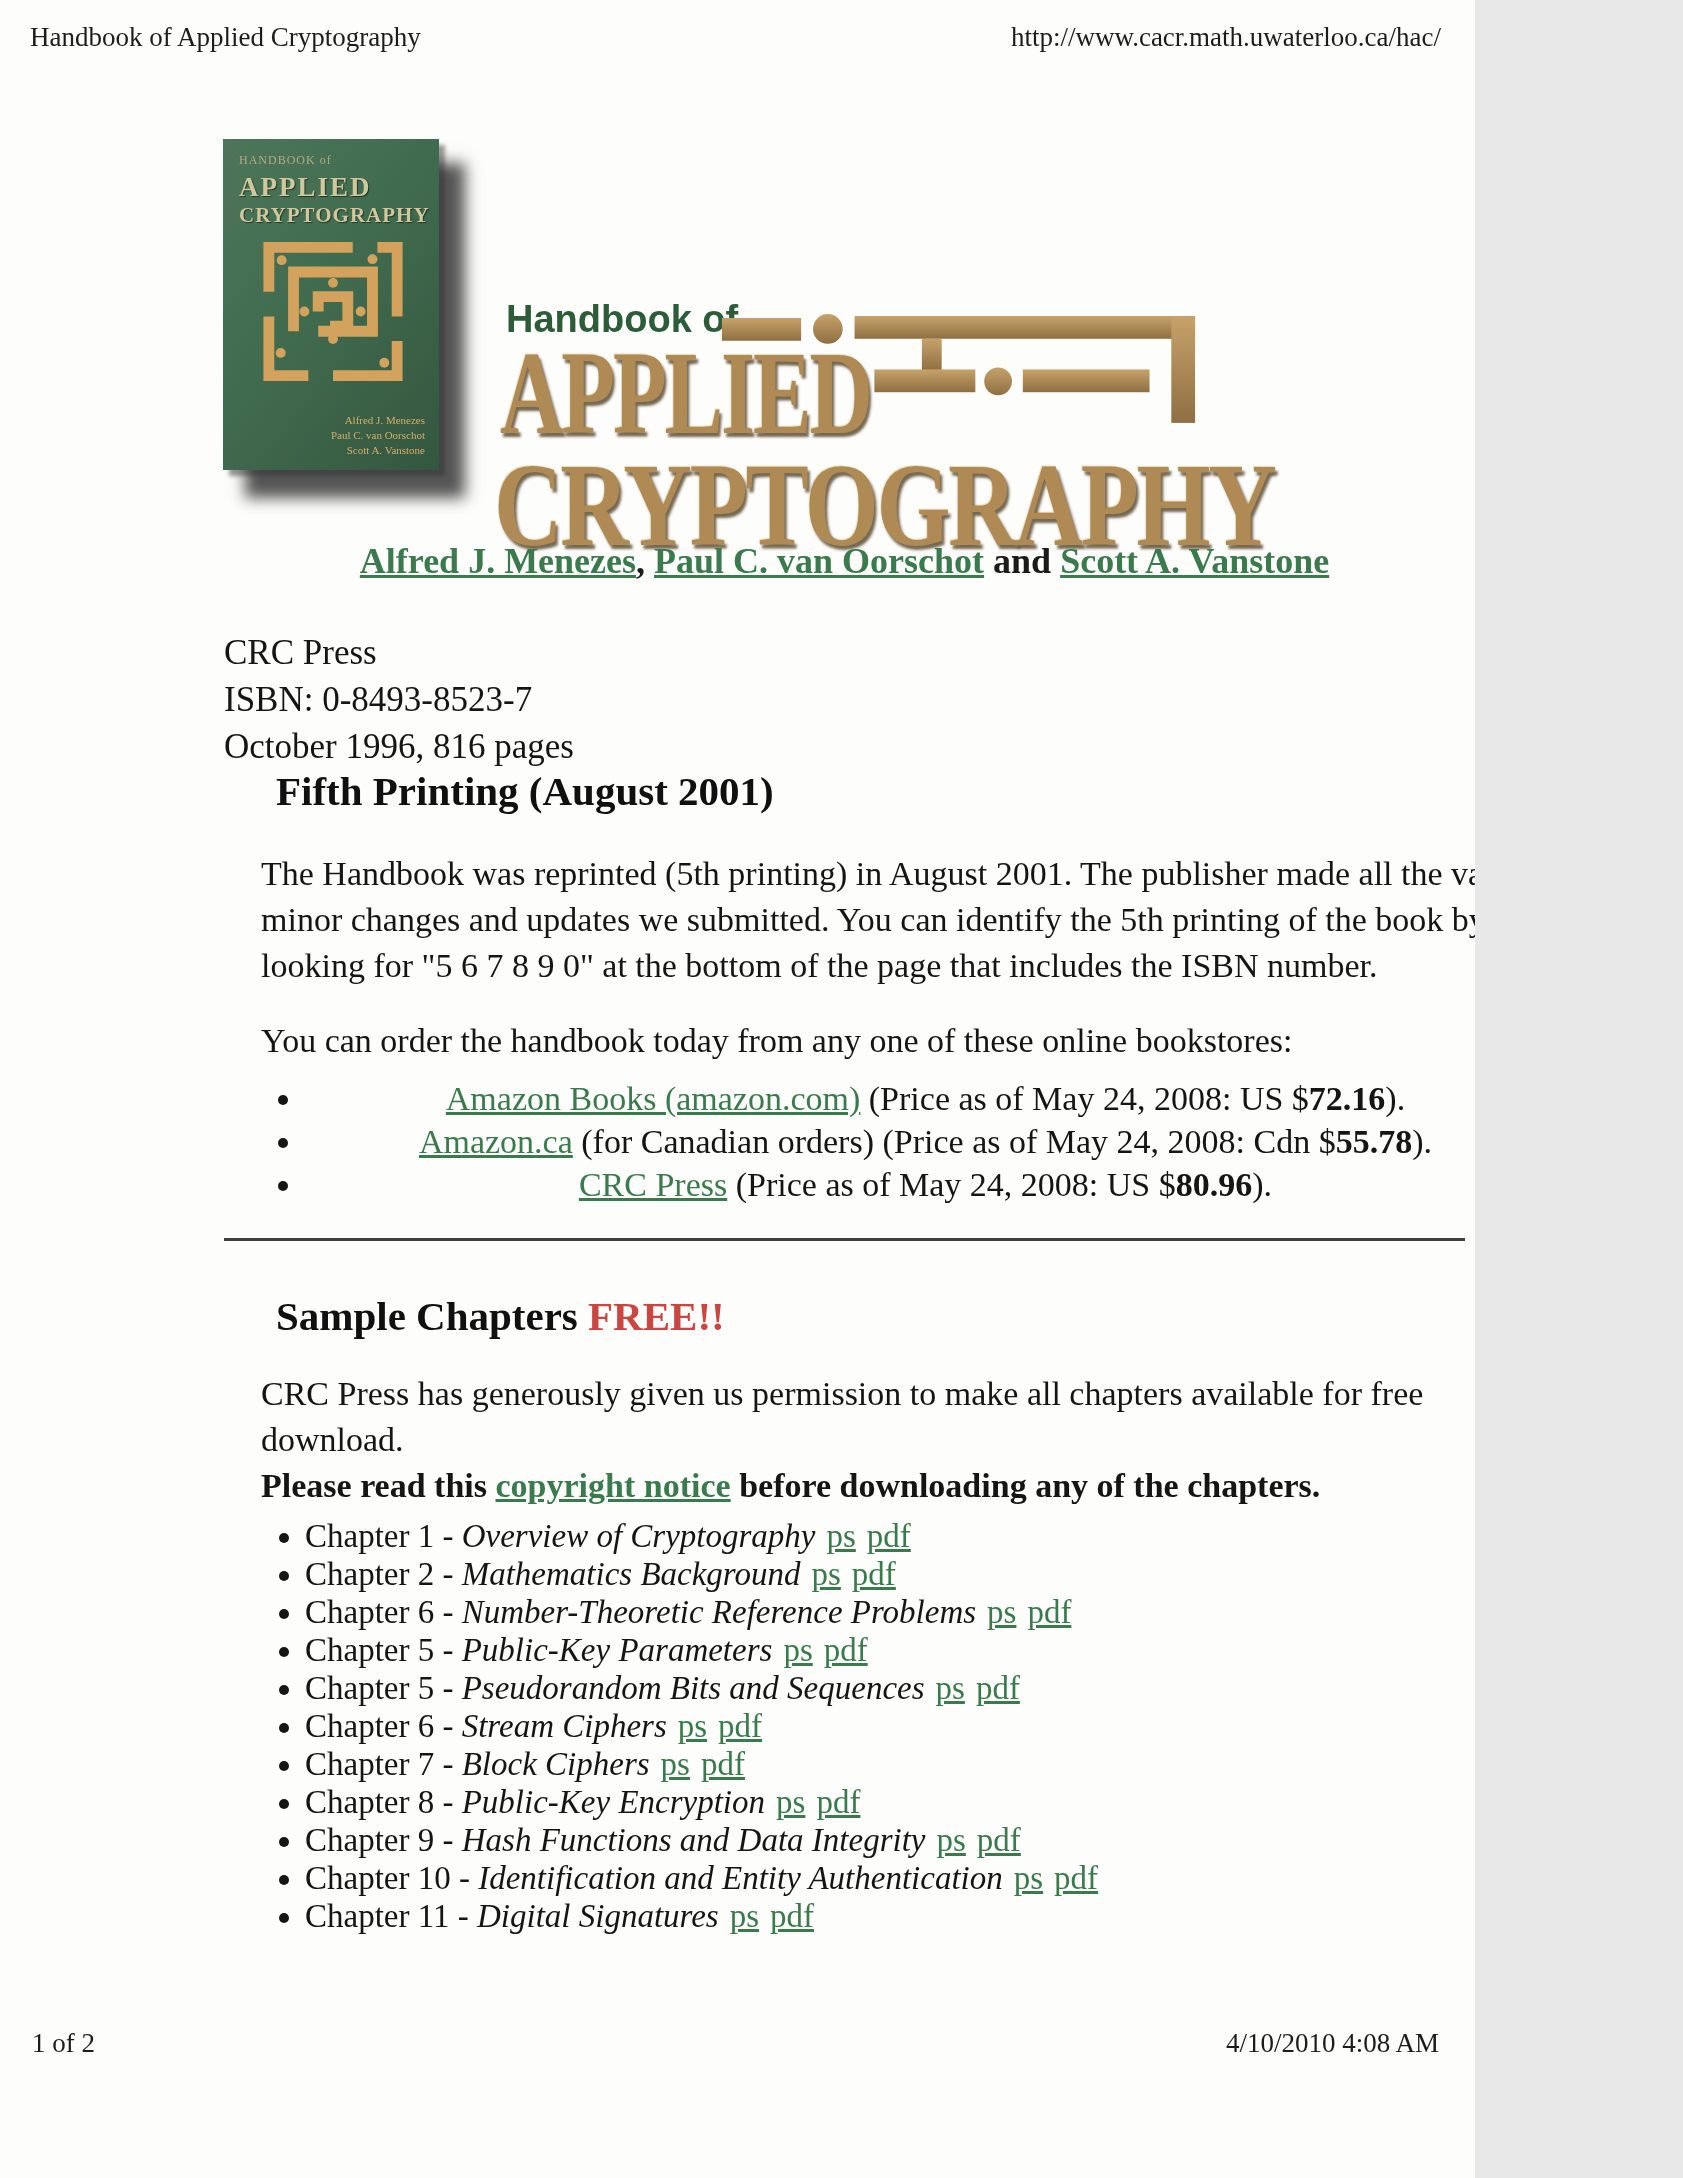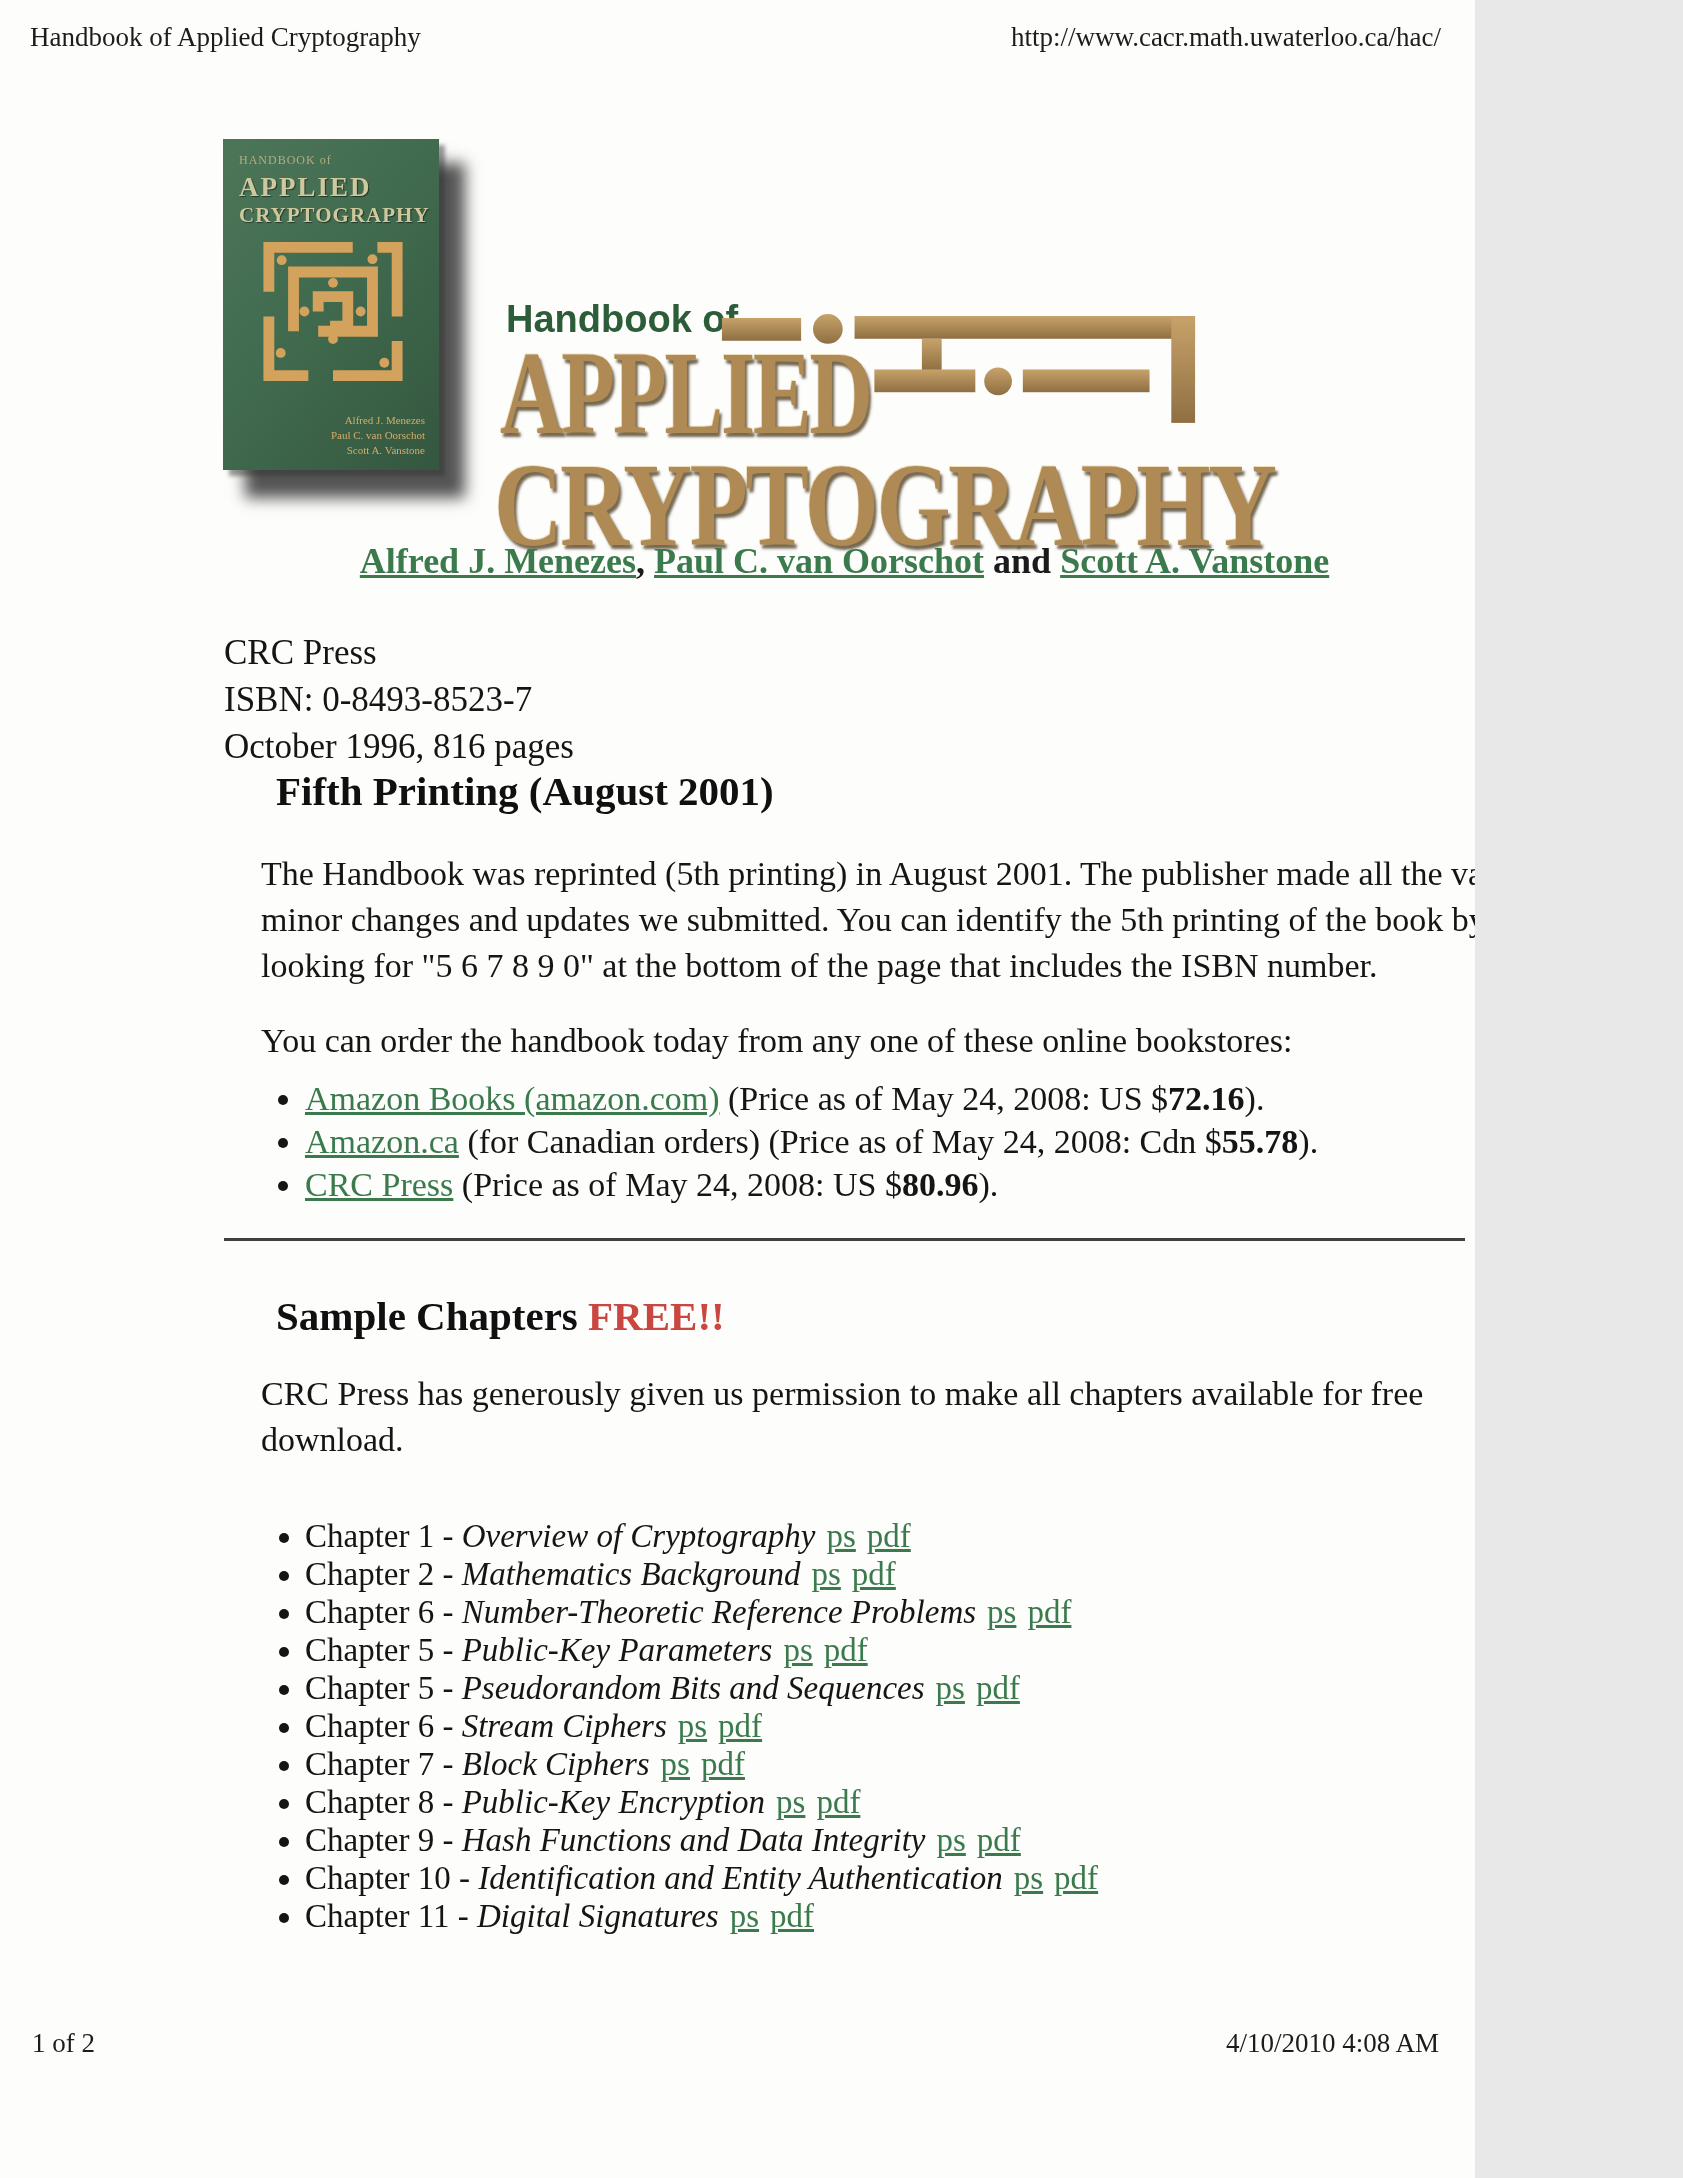--- a/index.html
+++ b/index.html
@@ -62,21 +62,21 @@
   .h2-pos { top:1292px;text-align:center; }
   .free { color:#c94740; }
 
   .para { position:absolute; left:225px; width:1307px; font-size:34px; line-height:46px;margin-left:36px; }
   .p1-pos { top:851px; }
   .intro-pos { top:1018px; }
   .p2-pos { top:1371px; }
   .notice-line { font-weight:bold; }
 
   ul.stores { position:absolute; left:259px; top:1077px; width:1287px;
-              font-size:34px; line-height:43px; list-style:disc; padding-left:46px; }
+              font-size:34px; line-height:43px; list-style:disc; padding-left:46px;text-align:center; }
   ul.stores li { padding-bottom:0px; }
   .price-b { font-weight:bold; }
 
   ul.chapters { position:absolute; left:259px; top:1517px; width:1287px;
                 font-size:33px; line-height:38px; list-style:disc; padding-left:46px; }
   ul.chapters i { font-style:italic; }
   ul.chapters a.glink { margin-left:11px; }
 
   .rule { position:absolute; left:224px; top:1238px; width:1241px; height:3px;
           background:#3f3f3f; }
@@ -165,20 +165,21 @@
     <li><a class="glink">Amazon.ca</a><span> (for Canadian orders) (Price as of May 24, 2008: Cdn $</span><span class="price-b">55.78</span><span>).</span></li>
     <li><a class="glink">CRC Press</a><span> (Price as of May 24, 2008: US $</span><span class="price-b">80.96</span><span>).</span></li>
   </ul>
 
   <div class="rule"></div>
 
   <div class="h-big h2-pos"><span>Sample Chapters </span><span class="free">FREE!!</span></div>
 
   <div class="para p2-pos">
     <span>CRC Press has generously given us permission to make all chapters available for free download.</span><br>
+    <span class="notice-line"><span>Please read this </span><a class="glink">copyright notice</a><span> before downloading any of the chapters.</span></span>
   </div>
 
   <ul class="chapters">
     <li><span>Chapter 1 - </span><i>Overview of Cryptography</i><a class="glink">ps</a><a class="glink">pdf</a></li>
     <li><span>Chapter 2 - </span><i>Mathematics Background</i><a class="glink">ps</a><a class="glink">pdf</a></li>
     <li><span>Chapter 6 - </span><i>Number-Theoretic Reference Problems</i><a class="glink">ps</a><a class="glink">pdf</a></li>
     <li><span>Chapter 5 - </span><i>Public-Key Parameters</i><a class="glink">ps</a><a class="glink">pdf</a></li>
     <li><span>Chapter 5 - </span><i>Pseudorandom Bits and Sequences</i><a class="glink">ps</a><a class="glink">pdf</a></li>
     <li><span>Chapter 6 - </span><i>Stream Ciphers</i><a class="glink">ps</a><a class="glink">pdf</a></li>
     <li><span>Chapter 7 - </span><i>Block Ciphers</i><a class="glink">ps</a><a class="glink">pdf</a></li>

